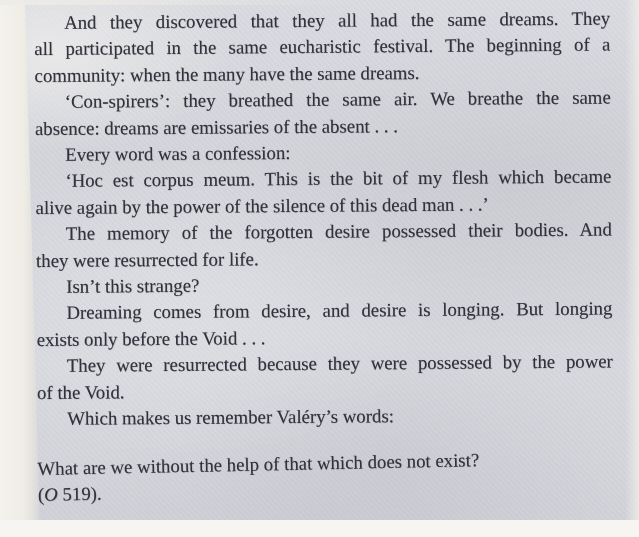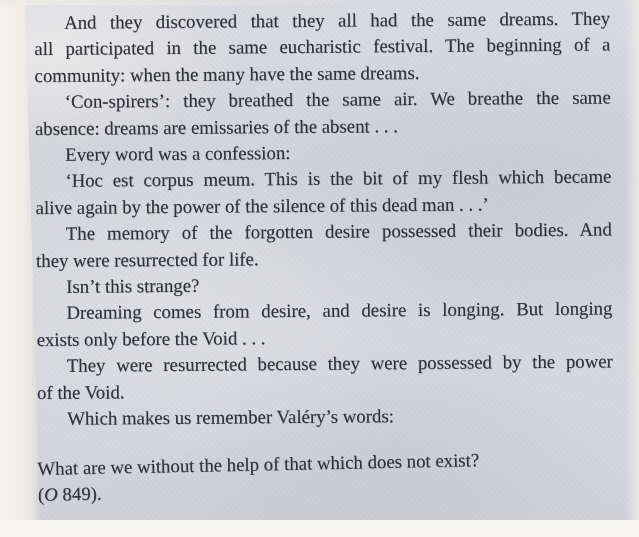--- a/index.html
+++ b/index.html
@@ -95,19 +95,19 @@
       <div class="line">they were resurrected for life.</div>
       <div class="line ind">Isn’t this strange?</div>
       <div class="line ind just">Dreaming comes from desire, and desire is longing. But longing</div>
       <div class="line">exists only before the Void . . .</div>
       <div class="line ind just">They were resurrected because they were possessed by the power</div>
       <div class="line">of the Void.</div>
       <div class="line ind">Which makes us remember Valéry’s words:</div>
 
       <div class="quote">
         <div class="line">What are we without the help of that which does not exist?</div>
-        <div class="line"><span>(</span><span class="it">O</span><span> 849).</span></div>
+        <div class="line"><span>(</span><span class="it">O</span><span> 519).</span></div>
       </div>
     </div>
 
     <div class="photo-border-bottom"></div>
   </div>
 </div>
 
 </body></html>

